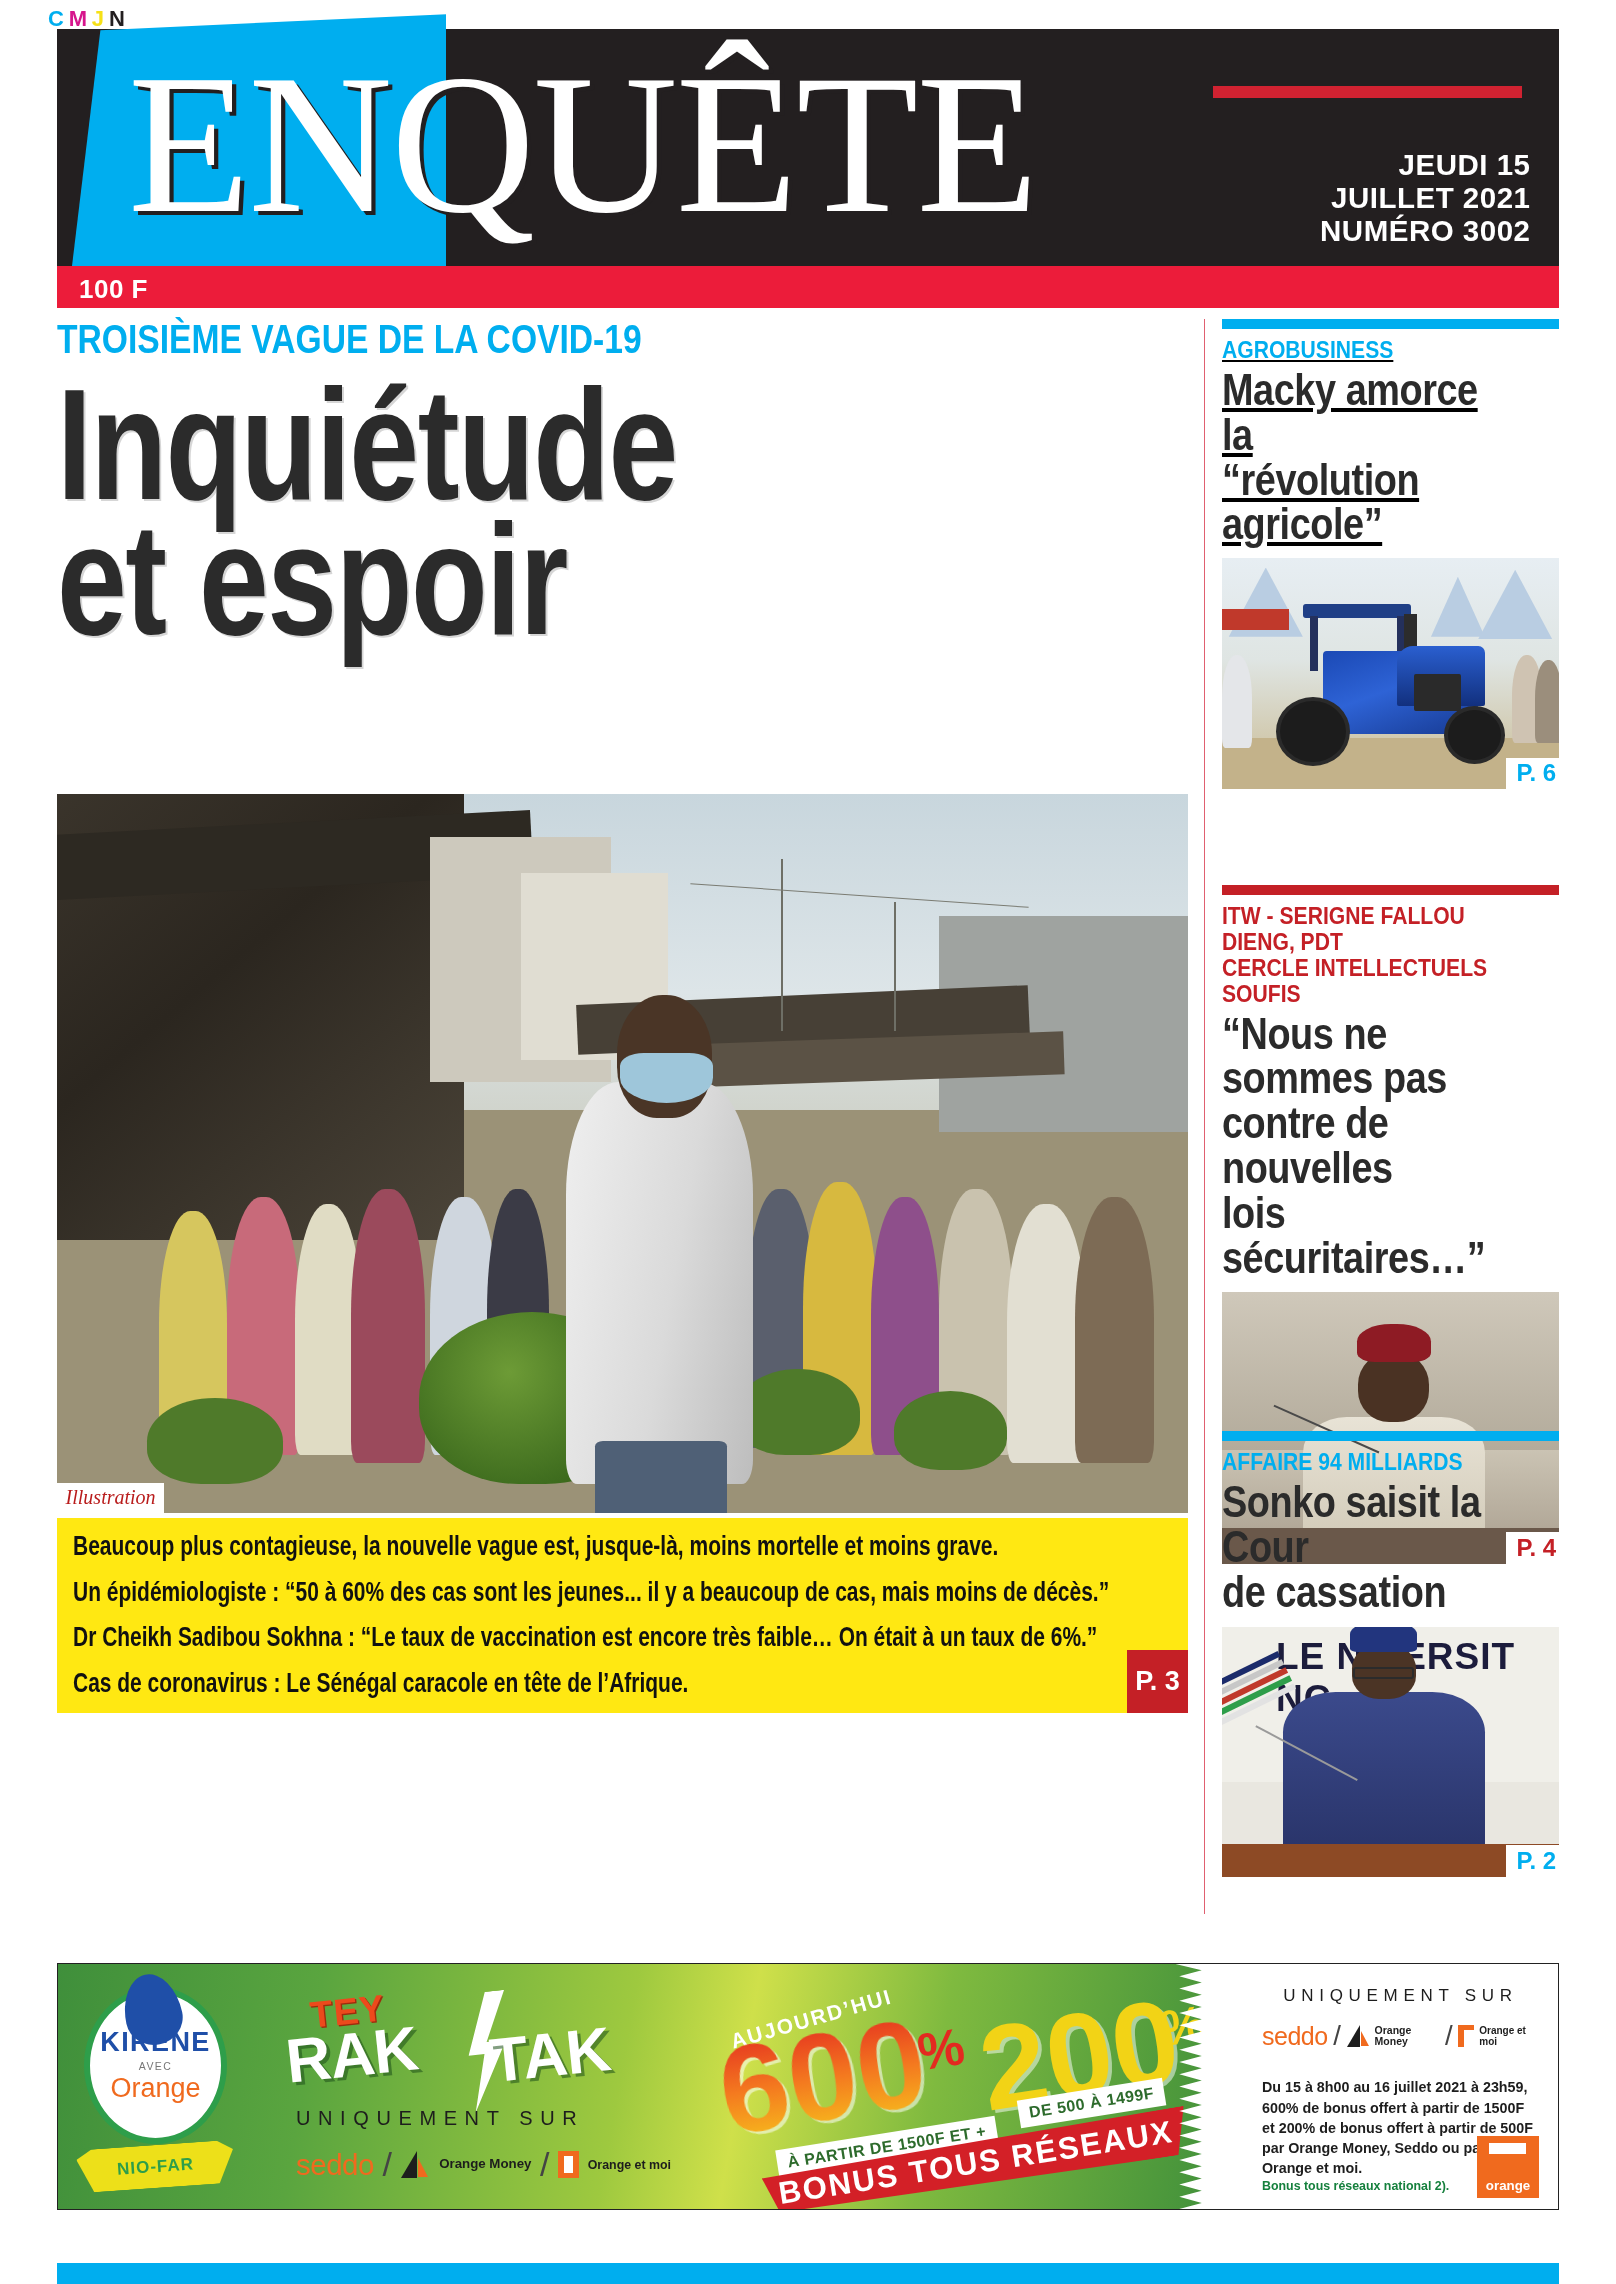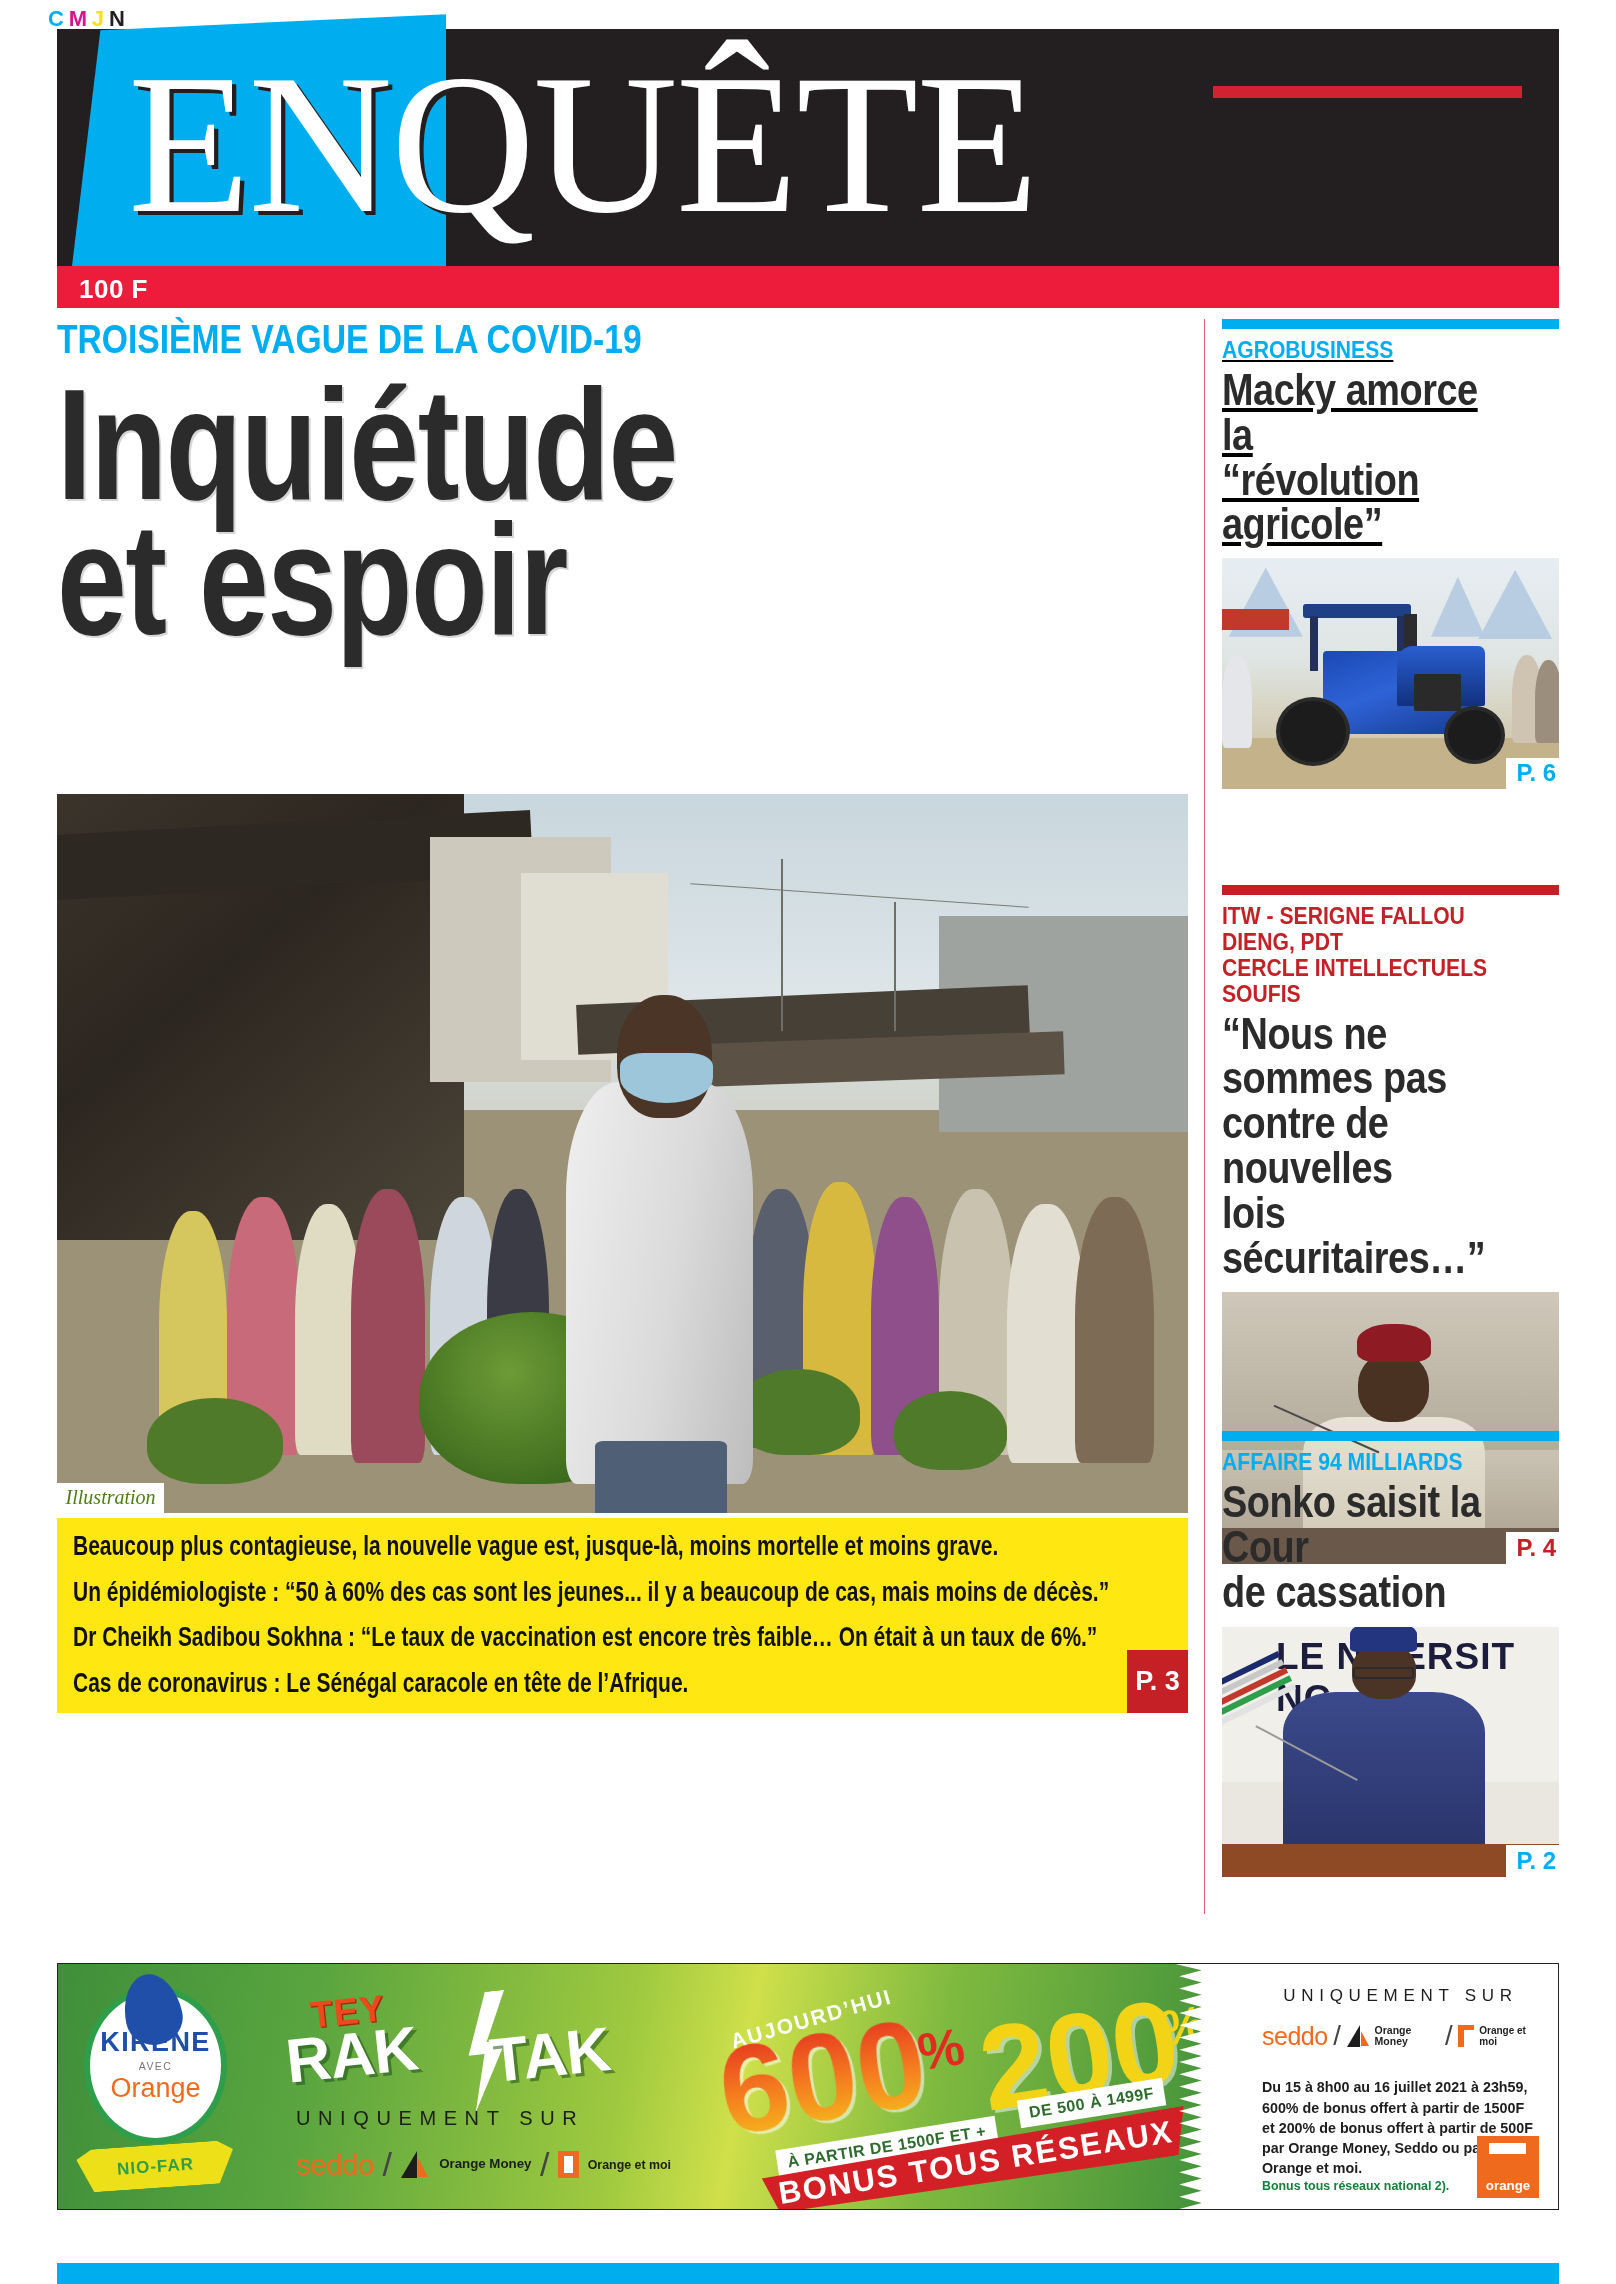--- a/index.html
+++ b/index.html
@@ -67,21 +67,21 @@
   }
   .main-headline span { display:block; }
 
   
   .main-photo {
     position:absolute; left:0; top:475px; width:1131px; height:719px;
     overflow:hidden; background:#9a9378;
   }
   .photo-caption-tag {
     position:absolute; left:0; bottom:0; background:#ffffff; padding:2.9px 8.6px 3.8px 8.6px;
-    font-family:"Liberation Serif", serif; font-style:italic; font-size:20px; color:#4d7c0f;margin-top:8px;
+    font-family:"Liberation Serif", serif; font-style:italic; font-size:20px; color:#b91c1c;margin-top:8px;
   }
 
   
   .ms { position:absolute; inset:0; }
   .ms-sky { position:absolute; left:0; top:0; width:100%; height:46%;
     background:linear-gradient(#c8d6dd 0%, #dde5e8 60%, #cfd2c9 100%); }
   .ms-ground { position:absolute; left:0; bottom:0; width:100%; height:56%;
     background:linear-gradient(#a49c81 0%, #9b9277 45%, #8e8straight 100%); background-color:#9b9277; }
   .ms-bldg-l { position:absolute; left:0; top:0; width:36%; height:62%;
     background:linear-gradient(140deg,#3a342b 0%, #2b261f 40%, #4c4539 100%); }
@@ -334,20 +334,25 @@
 
 <div class="cmjn">
   <span class="c-c">C</span><span class="c-m">M</span><span class="c-j">J</span><span class="c-n">N</span>
 </div>
 
 <div class="masthead">
   <div class="mh-black"></div>
   <div class="mh-cyan"></div>
   <div class="mh-red-rule"></div>
   <div class="wordmark">ENQUÊTE</div>
+  <div class="mh-dateblock">
+    <div>JEUDI 15</div>
+    <div>JUILLET 2021</div>
+    <div>NUMÉRO 3002</div>
+  </div>
 </div>
 
 <div class="pricebar">
   <div class="price">100 F</div>
 </div>
 
 <div class="page-body">
 
   <div class="col-divider"></div>
 

